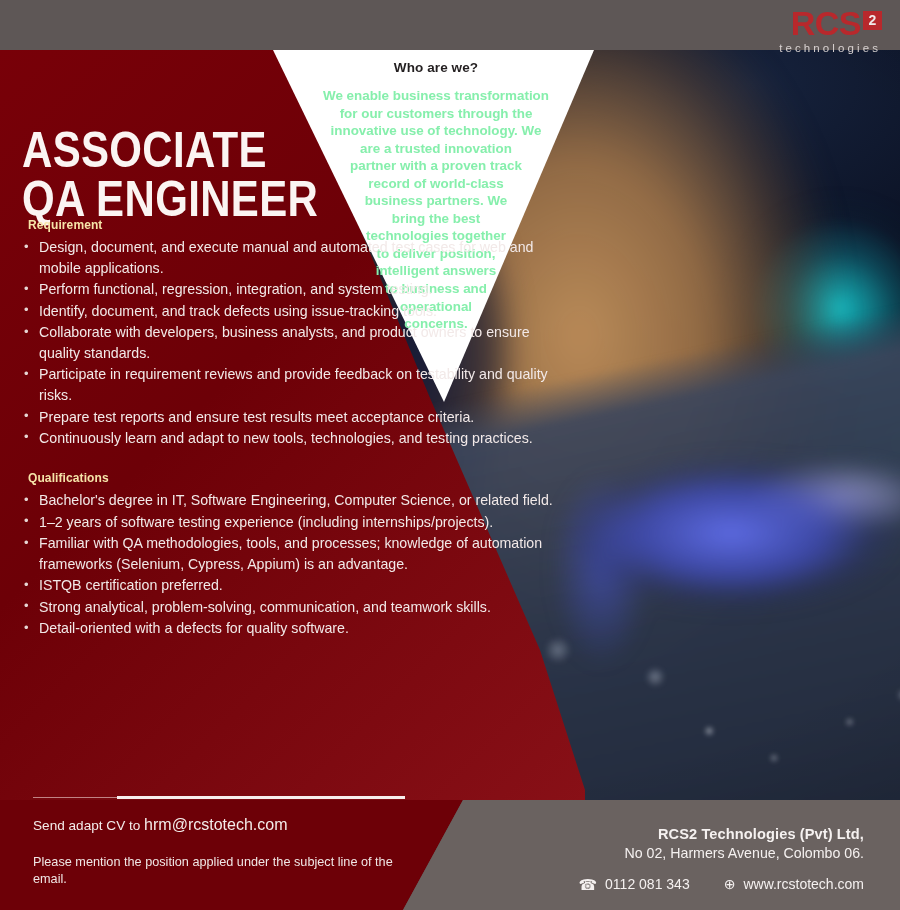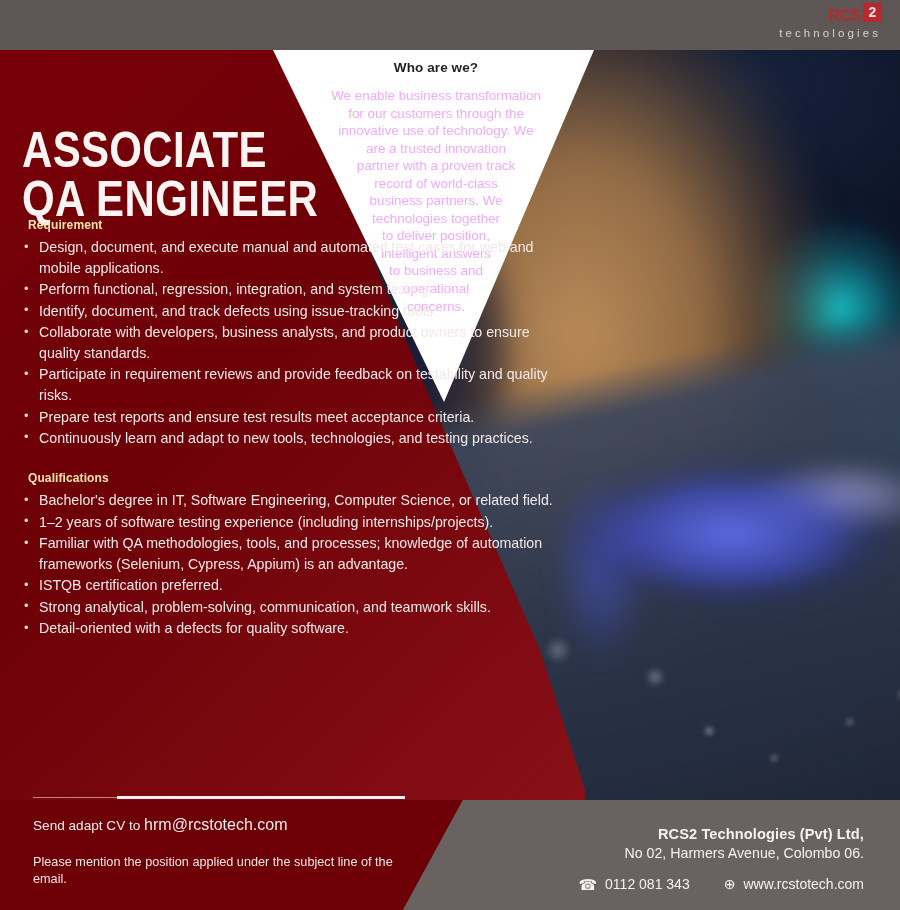--- a/index.html
+++ b/index.html
@@ -110,21 +110,21 @@
   }
   .logo-main {
     display: flex;
     align-items: center;
     justify-content: flex-end;
     gap: 1px;
   }
   .logo-rcs {
     font-family: "Liberation Sans", sans-serif;
     font-weight: 700;
-    font-size: 16px;
+    font-size: 34px;
     letter-spacing: -0.5px;
     color: #b8282c;
   }
   .logo-two {
     display: inline-block;
     width: 19px; height: 19px;
     background: #b8282c;
     color: #f0e8e8;
     font-size: 14px;
     font-weight: 700;
@@ -212,21 +212,22 @@
   }
   .who-head {
     font-size: 13.5px;
     font-weight: 700;
     letter-spacing: 0.1px;
     margin-bottom: 12px;
   }
   .who-body {
     font-size: 13.4px;
     line-height: 1.31;
-    color: #f0abfc;
+    color: #86efac;
+    font-weight: bold;
   }
   .who-body .wl { display: block; }
 
   
   .content {
     position: absolute;
     left: 22px; top: 218px;
     width: 548px;
     z-index: 10;
     color: #f3eceb;
@@ -351,20 +352,21 @@
   <div class="whoblock">
     <div class="who-head">Who are we?</div>
     <div class="who-body">
         <span class="wl">We enable business transformation</span>
         <span class="wl">for our customers through the</span>
         <span class="wl">innovative use of technology. We</span>
         <span class="wl">are a trusted innovation</span>
         <span class="wl">partner with a proven track</span>
         <span class="wl">record of world-class</span>
         <span class="wl">business partners. We</span>
+        <span class="wl">bring the best</span>
         <span class="wl">technologies together</span>
         <span class="wl">to deliver position,</span>
         <span class="wl">intelligent answers</span>
         <span class="wl">to business and</span>
         <span class="wl">operational</span>
         <span class="wl">concerns.</span>
       </div>
   </div>
 
   <div class="content">

